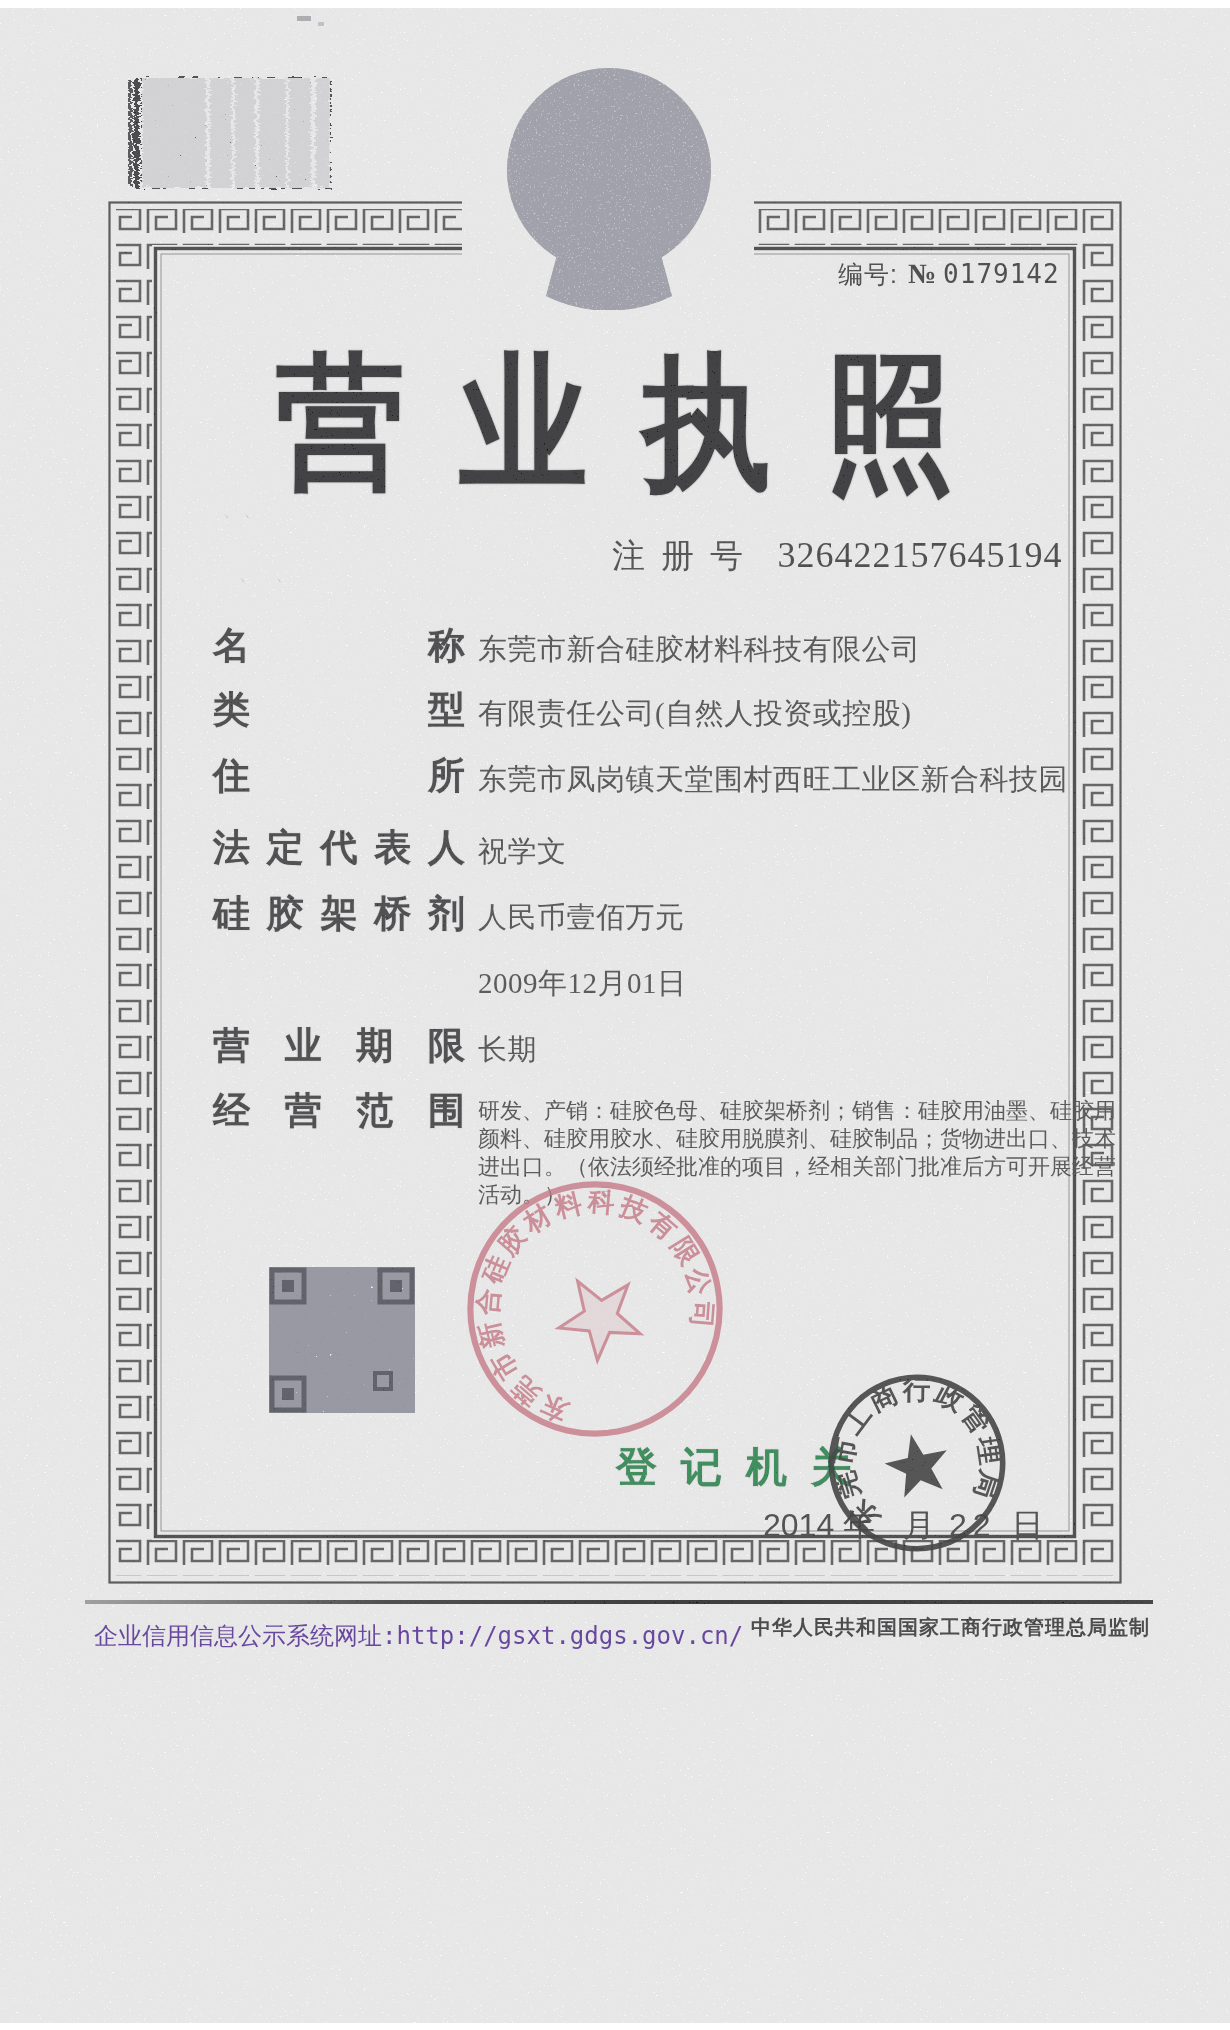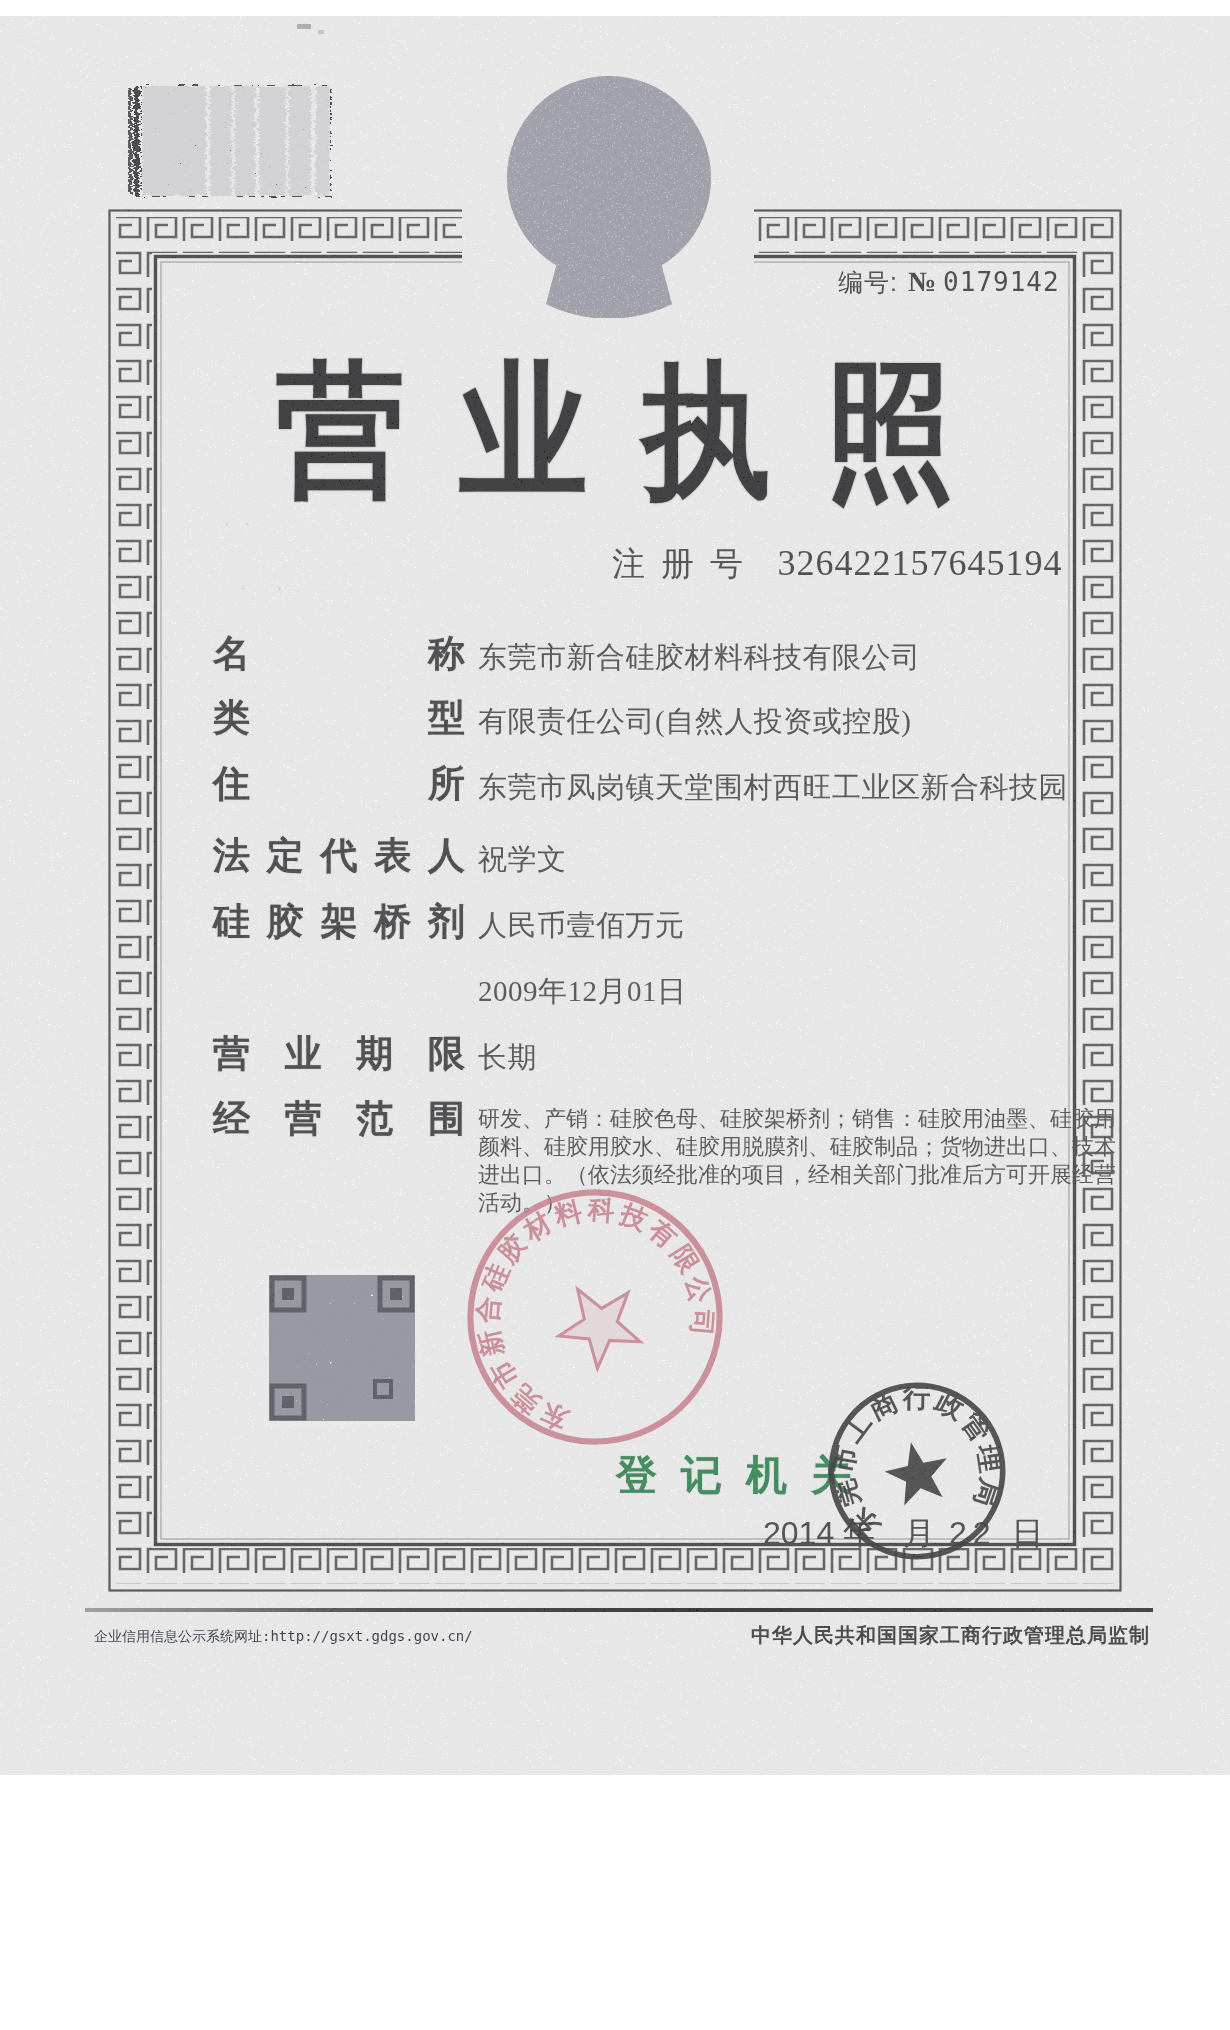--- a/index.html
+++ b/index.html
@@ -1,17 +1,17 @@
 <!DOCTYPE html>
 <html><head>
 <meta charset="utf-8">
 <style>
   html,body{margin:0;padding:0;background:#ffffff;}
   .sheet{
-    position:relative;width:1230px;height:1759px;margin:16px auto;
+    position:relative;width:1230px;height:2015px;margin:8px auto;
     background:#fcfcfa;overflow:hidden;
     font-family:"Liberation Sans",sans-serif;color:#2e2e2e;
   }
   .abs{position:absolute;}
   
   .frame{left:108px;top:193px;z-index:1;}
   .frame-gap{left:462px;top:190px;width:292px;height:60px;background:#fcfcfa;z-index:2;}
   
   .emblem{left:494px;top:58px;z-index:3;}
   .barcode{left:128px;top:66px;z-index:3;}
@@ -40,21 +40,21 @@
   .dateline span{position:absolute;top:0;white-space:nowrap;font-weight:500;}
   .d1{left:0;}
   .d2{left:140px;}
   .d3{left:186px;letter-spacing:6px;}
   
   .seal-red{left:452px;top:1158px;z-index:6;}
   .seal-black{left:815px;top:1353px;z-index:7;}
   
   .rule{left:85px;top:1592px;width:1068px;height:4px;z-index:4;
      background:linear-gradient(90deg,#9a9a9a,#2a2a2a 28%,#111 55%,#1e1e1e);}
-  .foot-left{left:94px;top:1612px;z-index:4;font-size:14px;color:#0f172a;
+  .foot-left{left:94px;top:1612px;z-index:4;font-size:24px;color:#4c1d95;
      font-family:"DejaVu Sans Mono",monospace;letter-spacing:0;text-align:right;}
   .foot-right{left:690px;top:1606px;width:460px;text-align:right;z-index:4;
      font-size:20px;font-weight:600;color:#262626;letter-spacing:1px;}
   
   .speck{background:#6a6a72;opacity:.55;z-index:5;}
   .smudge{color:#9aa0ad;opacity:.5;z-index:3;font-size:16px;}
   .grain{left:0;top:0;z-index:9;pointer-events:none;opacity:.28;}
 </style>
 </head>
 <body>

